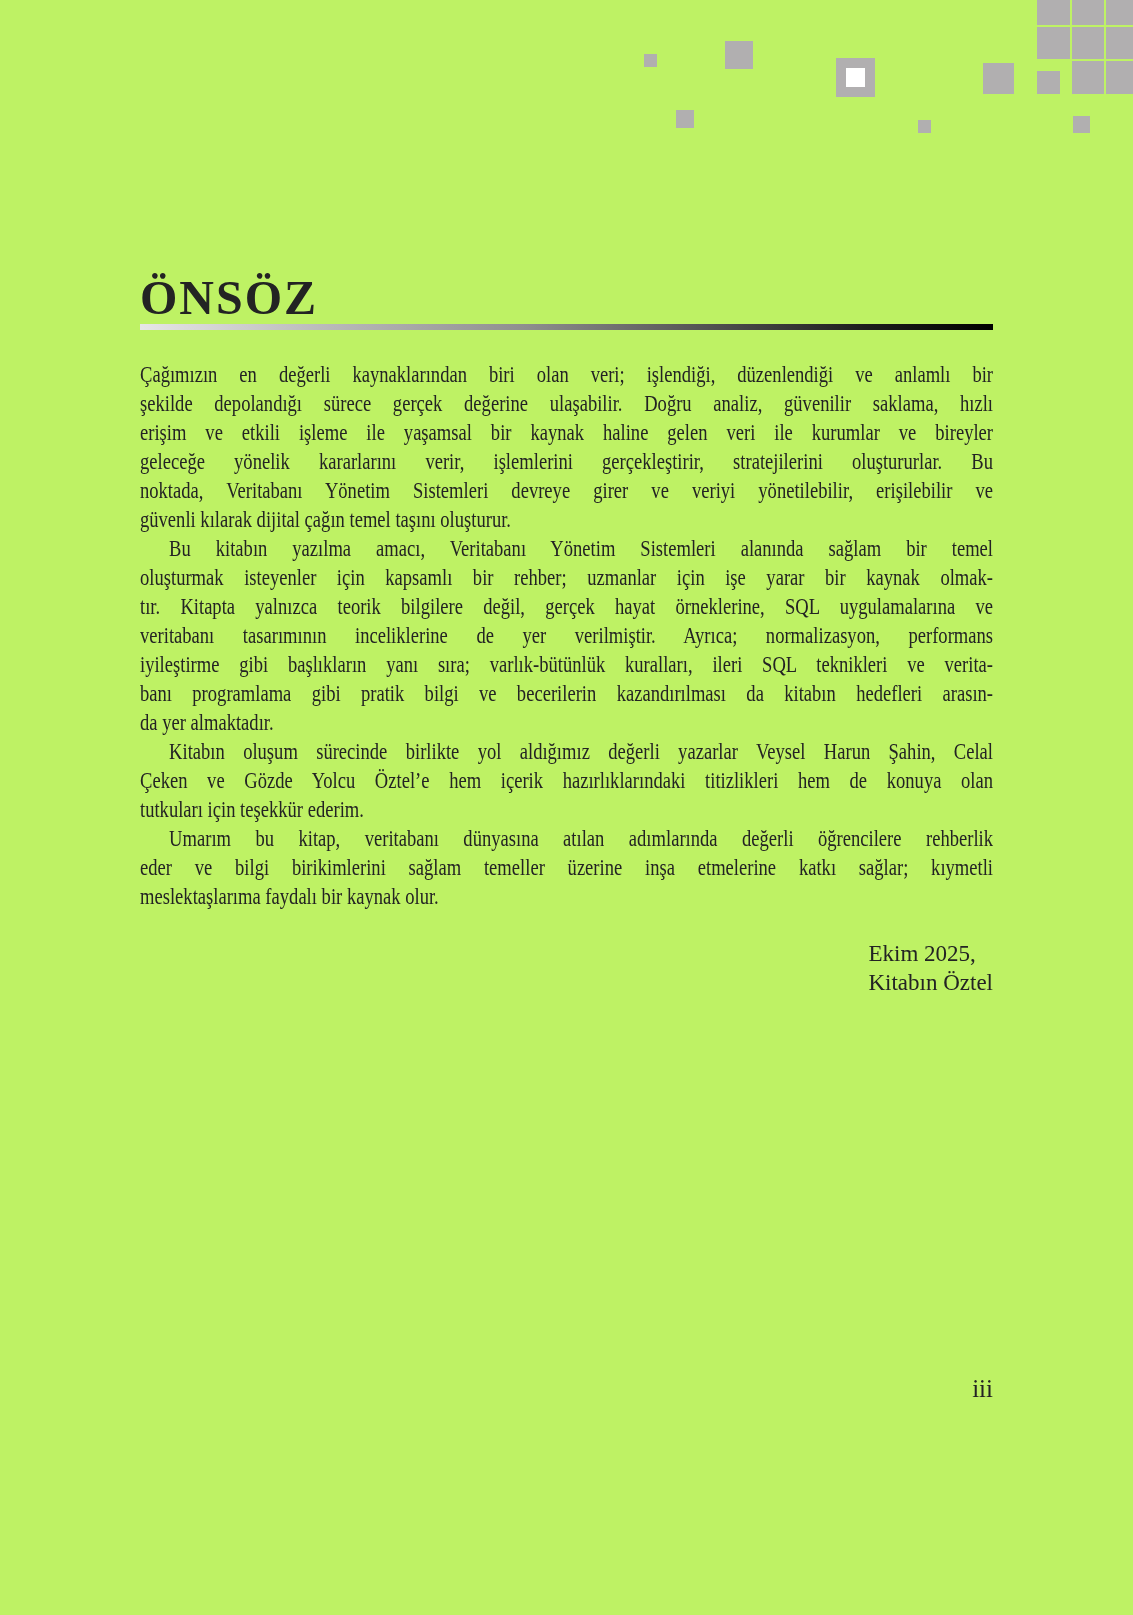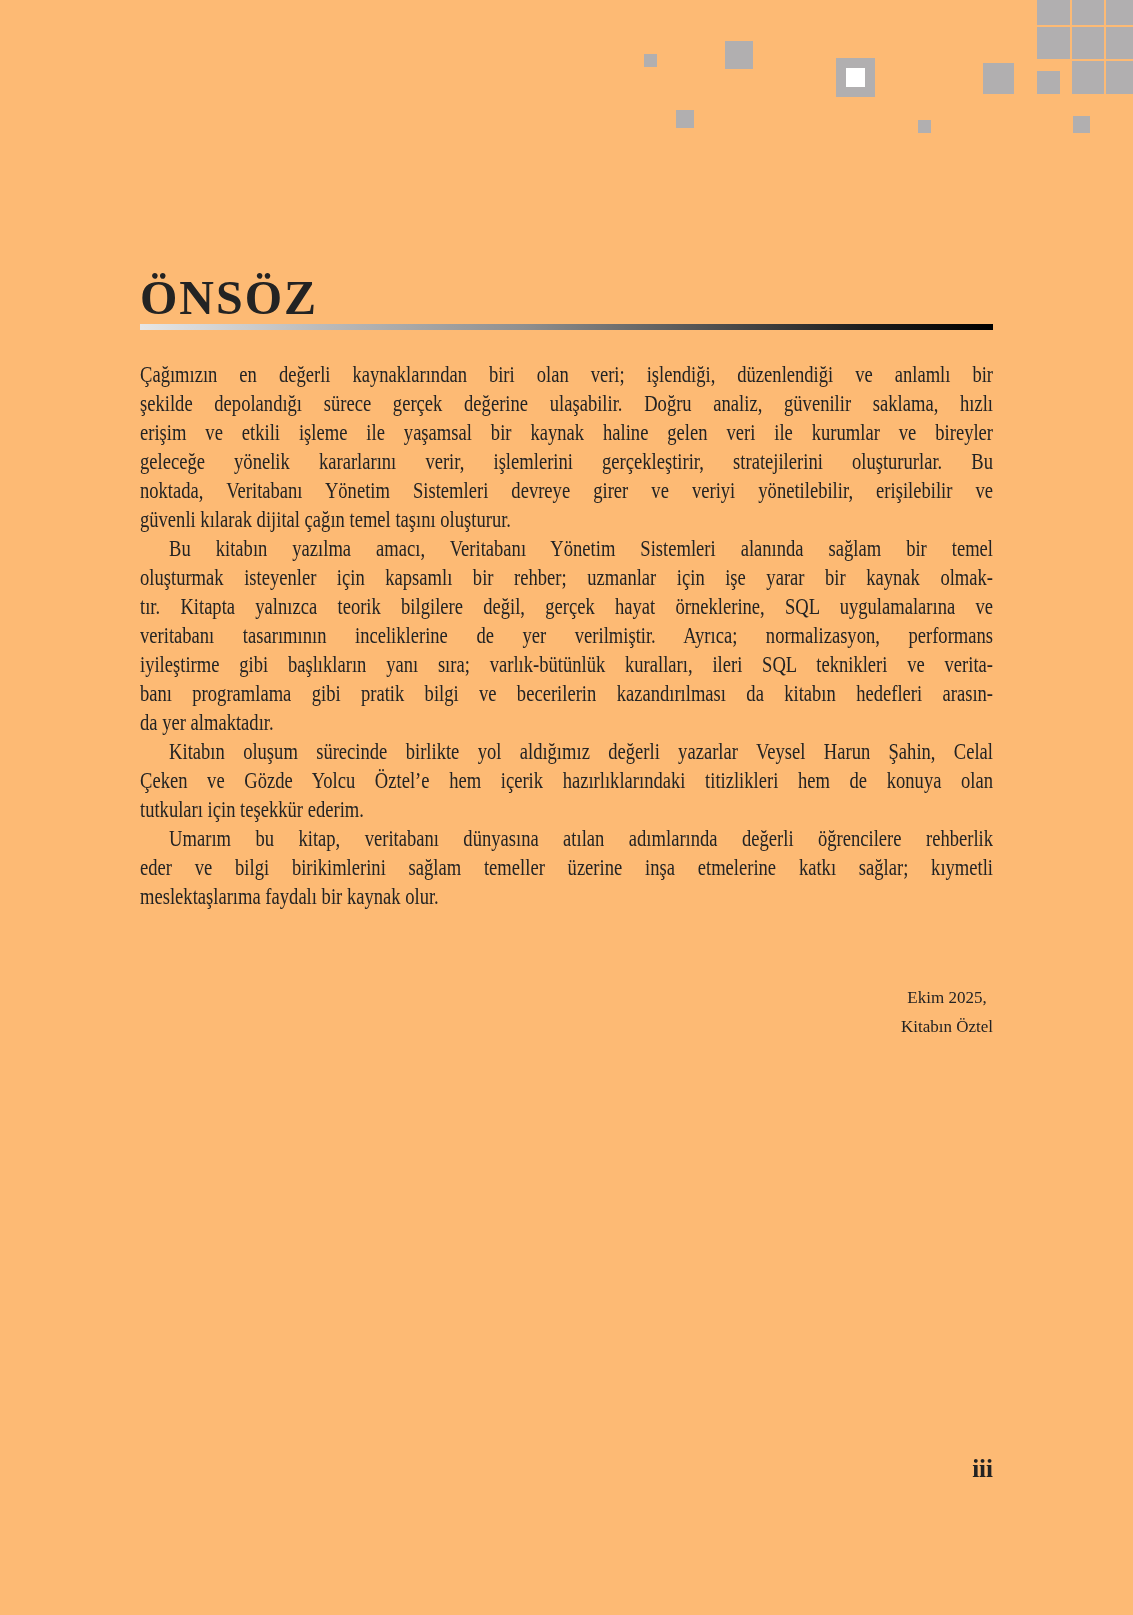--- a/index.html
+++ b/index.html
@@ -1,19 +1,19 @@
 <!DOCTYPE html>
 <html style="--decor: #b1afb0; --ink: #232323;"><head>
 <meta charset="utf-8">
 <style>
   html, body { margin: 0; padding: 0; background: #ffffff; }
   .page {
     position: relative;
     width: 1133px; height: 1615px;
-    background: #fdba74;
+    background: #bef264;
     overflow: hidden;
     font-family: "Liberation Serif", "DejaVu Serif", serif;
     color: var(--ink, #232323);
   }
   
   .decor { position: absolute; left: 0; top: 0; width: 100%; height: 160px; }
   .sq { position: absolute; background: var(--decor, #b1afb0); }
   .sq.hollow {
     background: #ffffff;
     border: 10px solid var(--decor, #b1afb0);
@@ -39,26 +39,25 @@
     width: 1056px;
     transform: scaleX(0.8078);
     transform-origin: 0 0;
     font-size: 23px; line-height: 29px;
   }
   .line { text-align: justify; text-align-last: justify; }
   .line.end { text-align: left; text-align-last: left; }
   .line.ind { text-indent: 36px; }
   .signature {
     position: absolute; top: 939px; right: 140px;
-    text-align: center;
-    font-size: 17px; line-height: 29px; margin-top: 44px;
+    font-size: 23px; line-height: 29px;
   }
   .pagenum {
-    position: absolute; top: 1456px; right: 140px;
-    font-size: 25px; line-height: 25px; font-weight: bold;
+    position: absolute; top: 1376px; right: 140px;
+    font-size: 25px; line-height: 25px; font-weight: normal;
   }
 </style>
 </head>
 <body>
 
 <div class="page">
 
   <div class="decor">
 
     <div class="sq" style="left:644px;top:54px;width:13px;height:13px;"></div>

